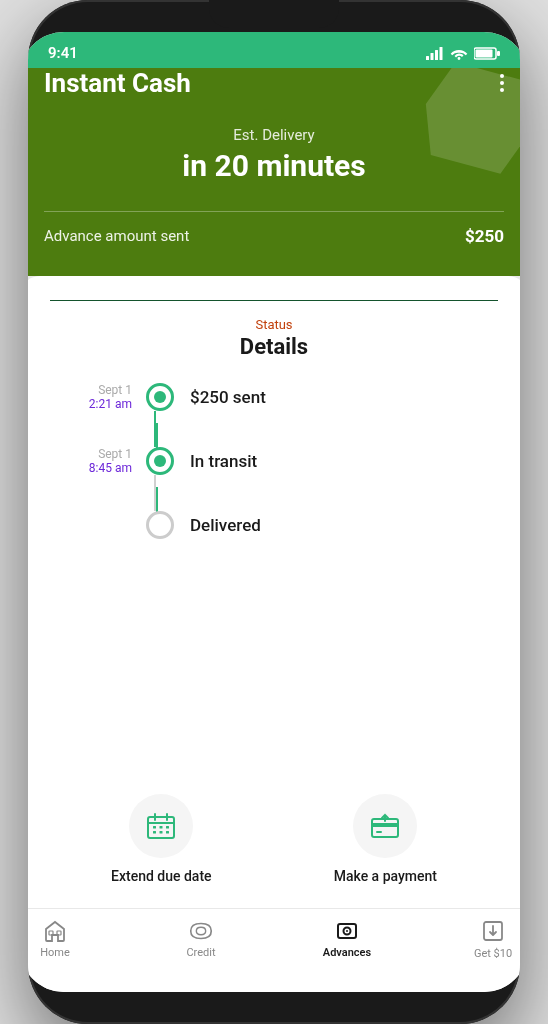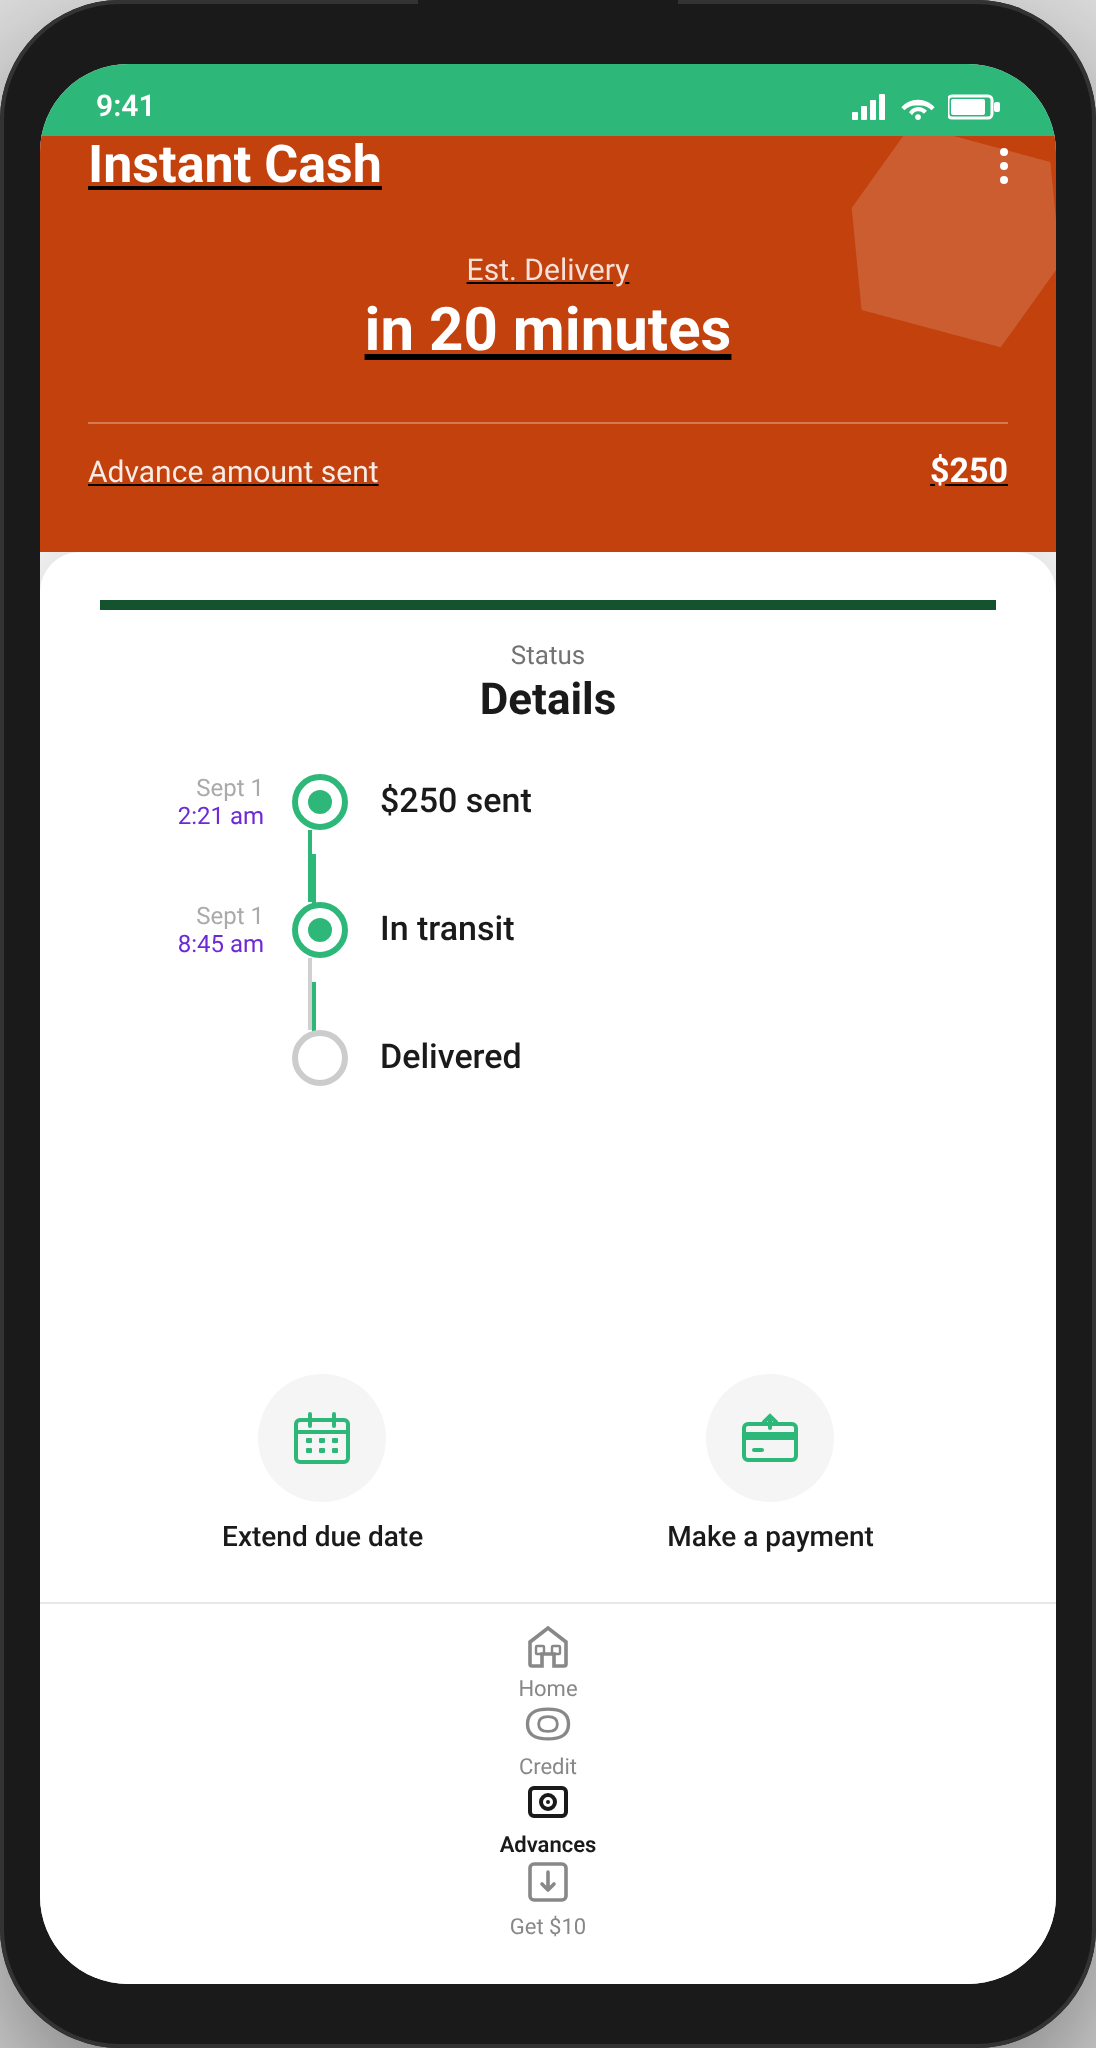--- a/index.html
+++ b/index.html
@@ -7,21 +7,21 @@
     body {
       background: #e0e0e0;
       display: flex;
       justify-content: center;
       align-items: center;
       min-height: 100vh;
       font-family: -apple-system, BlinkMacSystemFont, 'Segoe UI', Roboto, sans-serif;
     }
 
     .phone-shell {
-      width: 548px;
+      width: 492px;
       height: 1024px;
       background: #1a1a1a;
       border-radius: 60px;
       position: relative;
       display: flex;
       flex-direction: column;
       align-items: center;
       box-shadow: 0 30px 80px rgba(0,0,0,0.5), inset 0 0 0 2px #333;
       overflow: hidden;
     }
@@ -69,26 +69,25 @@
       transform: translateX(-50%);
       width: 130px;
       height: 28px;
       background: #1a1a1a;
       border-radius: 0 0 20px 20px;
       z-index: 10;
     }
 
     
     .header-section {
-      background: #c2410c;
+      background: #4d7c0f;
       padding: 0 24px 30px;
       flex-shrink: 0;
       position: relative;
       overflow: hidden;
-      text-decoration: underline;
     }
 
     .header-top {
       display: flex;
       justify-content: space-between;
       align-items: center;
       margin-bottom: 28px;
     }
 
     .app-title {
@@ -171,25 +170,25 @@
       flex-direction: column;
       box-shadow: 0 -4px 20px rgba(0,0,0,0.08);
     }
 
     .status-heading {
       text-align: center;
       margin-bottom: 24px;
     }
 
     .status-label {
-      color: #737373;
+      color: #c2410c;
       font-size: 13px;
       font-weight: 400;
       display: block;
-      border-top: 5px solid #14532d;
+      border-top: 1px solid #14532d;
       padding-top: 16px;
       margin-bottom: 2px;
     }
 
     .details-title {
       color: #1a1a1a;
       font-size: 22px;
       font-weight: 700;
     }
 
@@ -307,25 +306,24 @@
       font-size: 14px;
       font-weight: 500;
       text-align: center;
     }
 
     
     .bottom-nav {
       background: white;
       border-top: 1px solid #e8e8e8;
       display: flex;
-      justify-content: flex-start;
-      align-items: center;
-      padding: 10px 0 22px;
+      justify-content: space-between;
+      align-items: center;
+      padding: 10px 0 32px;
       flex-shrink: 0;
-      flex-direction: column;
     }
 
     .nav-item {
       display: flex;
       flex-direction: column;
       align-items: center;
       gap: 4px;
       cursor: pointer;
       min-width: 70px;
     }

